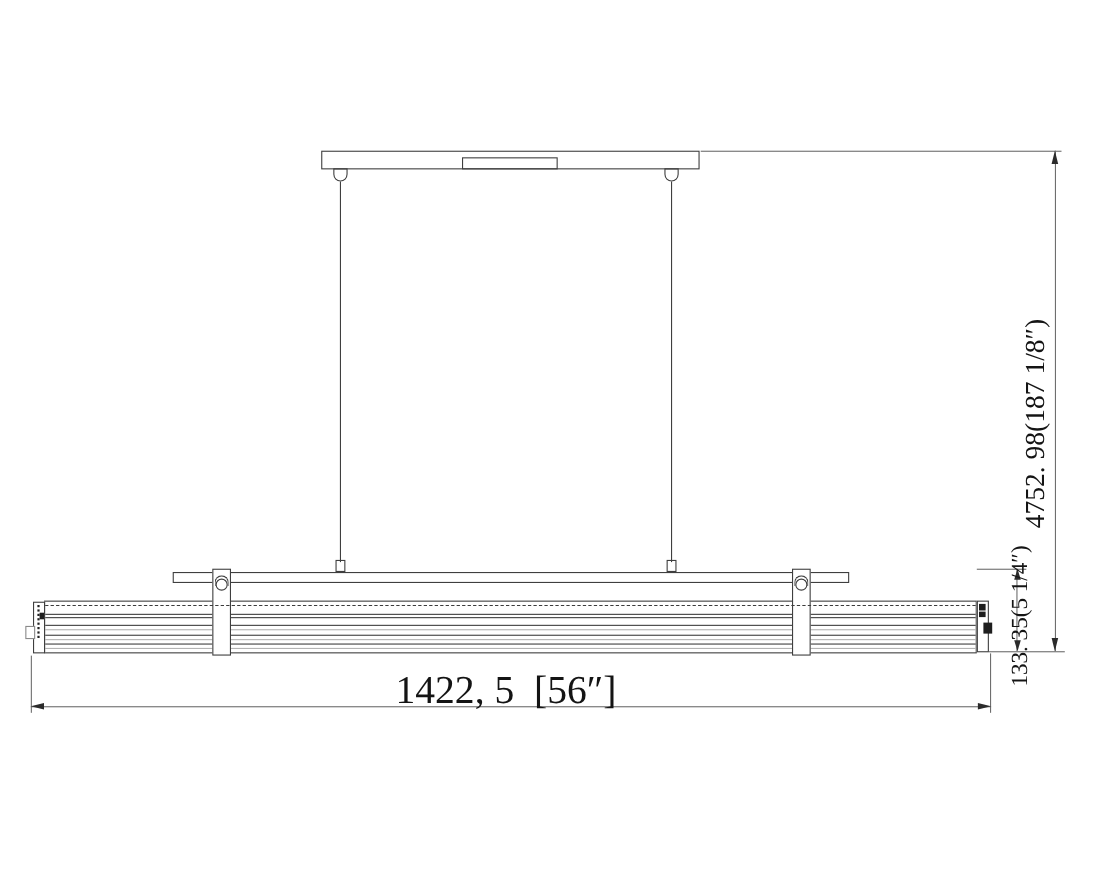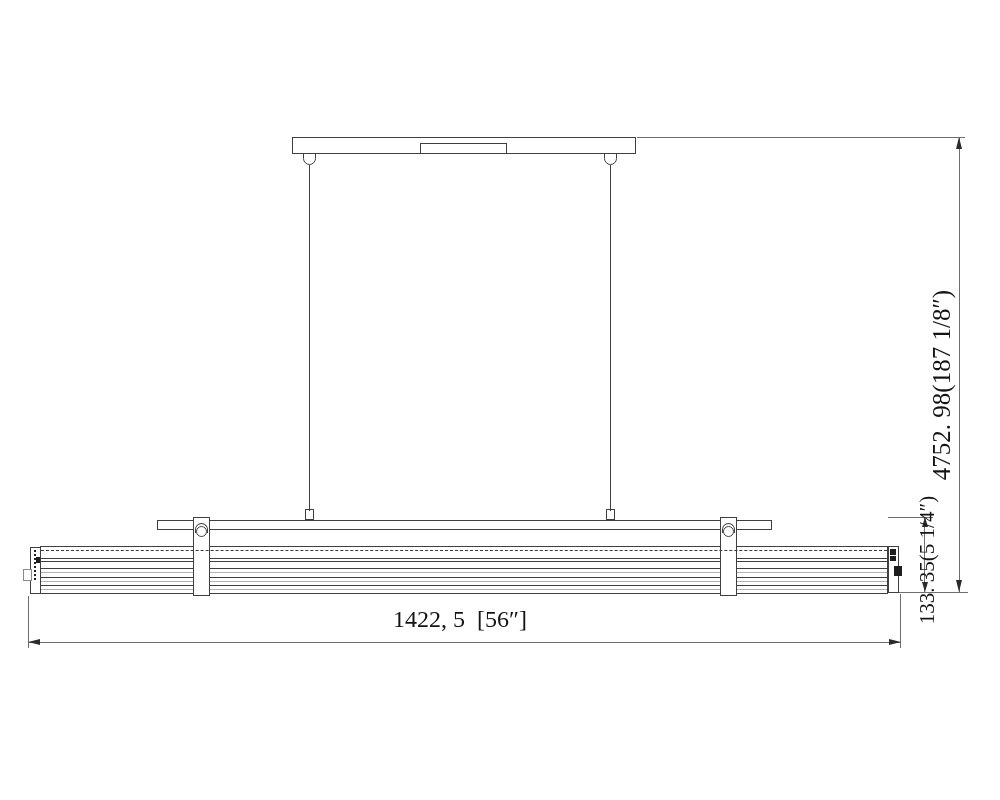--- a/index.html
+++ b/index.html
@@ -68,21 +68,21 @@
   <div class="box fillw" style="left:888px;top:546px;width:11px;height:47px;"></div>
   <div class="dk" style="left:890px;top:549px;width:6px;height:6px;"></div>
   <div class="dk" style="left:890px;top:556px;width:6px;height:5px;"></div>
   <div class="dk" style="left:894px;top:566px;width:8px;height:10px;"></div>
 
   <div class="lnd" style="left:28px;top:596px;width:1px;height:52px;"></div>
   <div class="lnd" style="left:900px;top:594px;width:1px;height:54px;"></div>
   <div class="lnd" style="left:28px;top:642px;width:873px;height:1px;"></div>
   <div class="arr" style="left:28px;top:639px;border-top:3.5px solid transparent;border-bottom:3.5px solid transparent;border-right:12px solid #2b2b2b;"></div>
   <div class="arr" style="left:889px;top:639px;border-top:3.5px solid transparent;border-bottom:3.5px solid transparent;border-left:12px solid #2b2b2b;"></div>
-  <div class="dim-text" style="left:330px;top:606px;width:260px;text-align:center;font-size:24px;">1422, 5  [56″]</div>
+  <div class="dim-text" style="left:330px;top:606px;width:260px;text-align:center;font-size:36px;">1422, 5  [56″]</div>
 
   <div class="lnd" style="left:637px;top:137px;width:328px;height:1px;"></div>
   <div class="lnd" style="left:899px;top:592px;width:69px;height:1px;"></div>
   <div class="lnd" style="left:959px;top:137px;width:1px;height:455px;"></div>
   <div class="arr" style="left:956px;top:137px;border-left:3.5px solid transparent;border-right:3.5px solid transparent;border-bottom:12px solid #2b2b2b;"></div>
   <div class="arr" style="left:956px;top:580px;border-left:3.5px solid transparent;border-right:3.5px solid transparent;border-top:12px solid #2b2b2b;"></div>
   <div class="dim-text rot" style="left:942px;top:385px;font-size:25px;">4752. 98(187 1/8″)</div>
 
   <div class="lnd" style="left:888px;top:517px;width:45px;height:1px;"></div>
   <div class="lnd" style="left:924px;top:517px;width:1px;height:75px;"></div>

